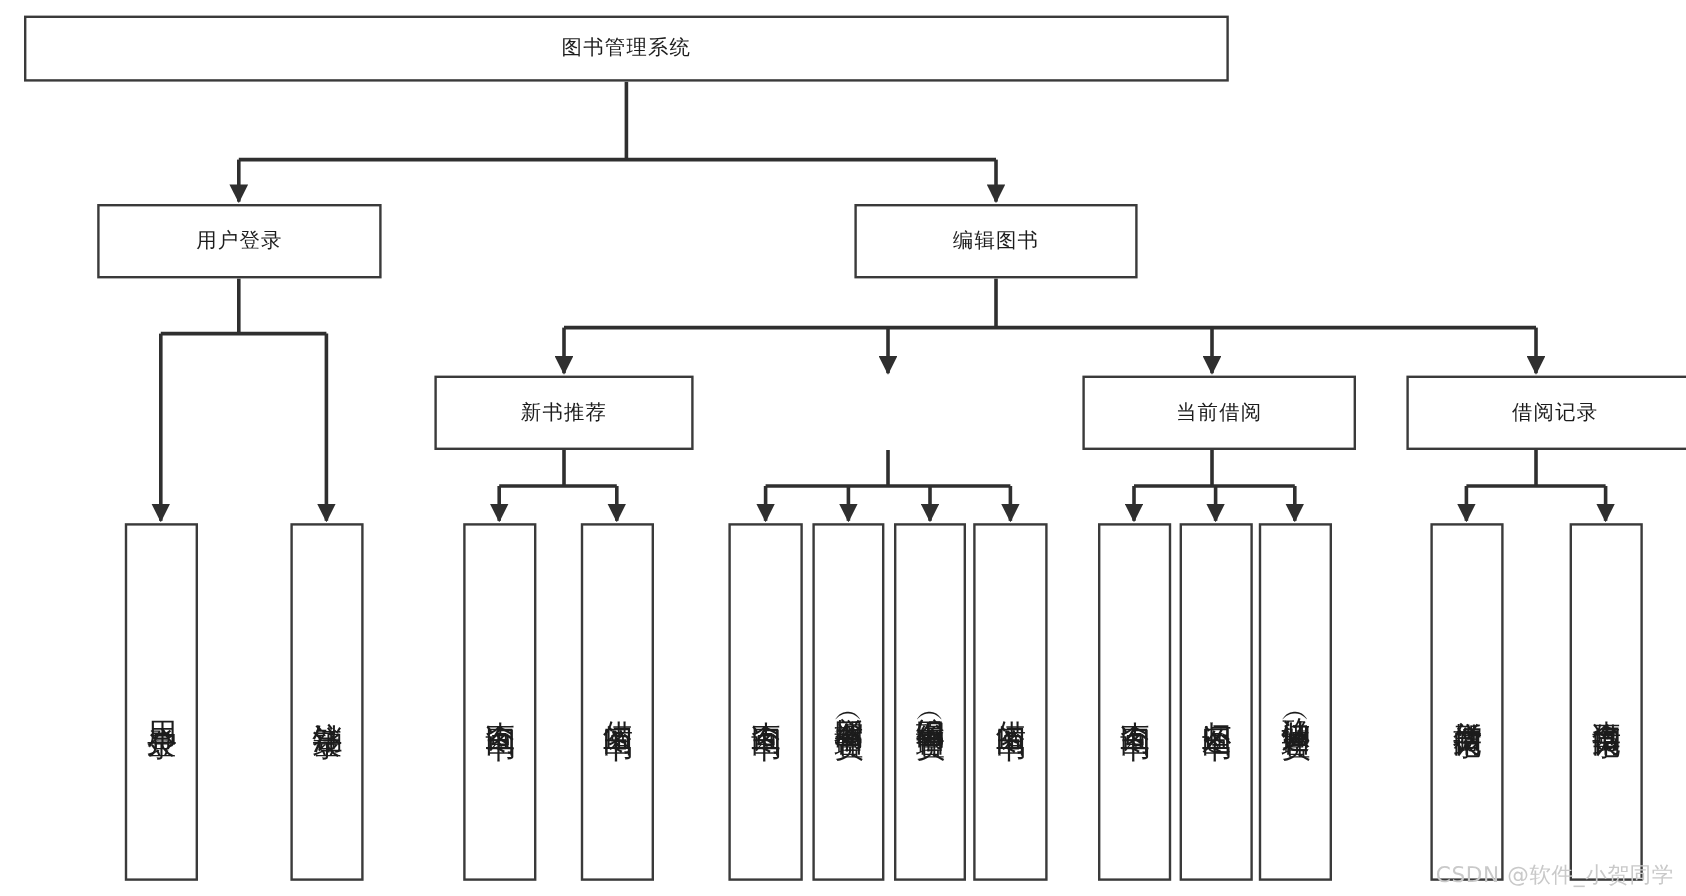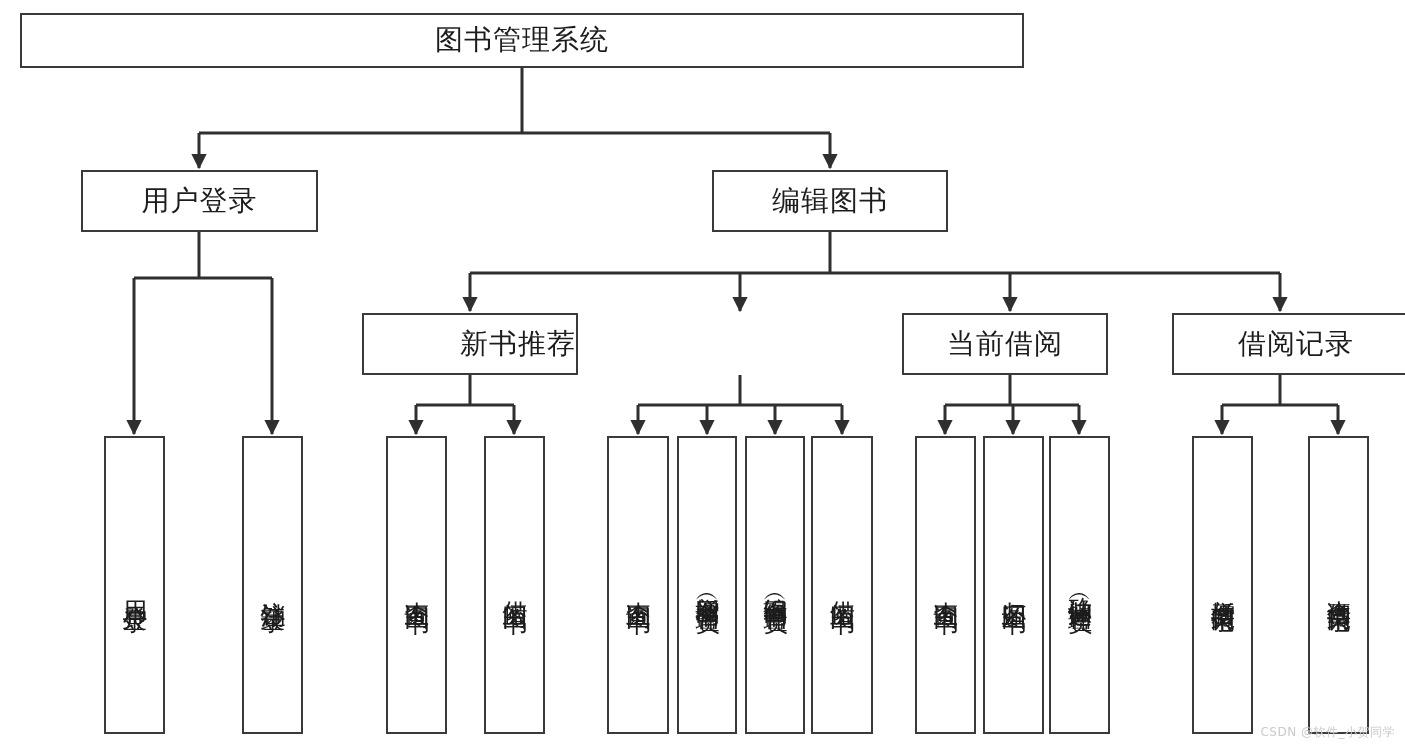--- a/index.html
+++ b/index.html
@@ -28,21 +28,21 @@
     position: absolute;
     box-sizing: border-box;
     border: 2.5px solid #3a3a3a;
     background: #ffffff;
     display: flex;
     align-items: center;
     justify-content: center;
     color: #1c1c1c;
   }
   .node-h {
-    font-size: 28px;
+    font-size: 17px;
     line-height: 1.1;
     letter-spacing: 1px;
     white-space: nowrap;
   }
   .node-v {
     writing-mode: vertical-rl;
     text-orientation: upright;
     font-size: 25px;
     line-height: 1.12;
     letter-spacing: 3px;
@@ -50,21 +50,21 @@
     padding-top: 4px;
   }
   .node-v.small {
     font-size: 24px;
     letter-spacing: 2px;
   }
   .watermark {
     position: absolute;
     right: 10px;
     bottom: 6px;
-    font-size: 12px;
+    font-size: 18px;
     color: #c9c9c9;
     letter-spacing: 0.5px;
     white-space: nowrap;
     pointer-events: none;
     font-family: "DejaVu Sans", "Liberation Sans", sans-serif;
   }
 </style>
 </head>
 <body>
 
@@ -125,24 +125,24 @@
     <span>图书管理系统</span>
   </div>
 
   <div class="node node-h" style="left:81px; top:170px; width:237px; height:62px;">
     <span>用户登录</span>
   </div>
   <div class="node node-h" style="left:712px; top:170px; width:236px; height:62px;">
     <span>编辑图书</span>
   </div>
 
-  <div class="node node-h" style="left:362px; top:313px; width:216px; height:62px;justify-content:flex-end;">
+  <div class="node node-h" style="left:362px; top:313px; width:216px; height:62px;">
     <span>新书推荐</span>
   </div>
-  <div class="node node-h" style="left:902px; top:313px; width:206px; height:62px;">
+  <div class="node node-h" style="left:902px; top:313px; width:228px; height:62px;">
     <span>当前借阅</span>
   </div>
   <div class="node node-h" style="left:1172px; top:313px; width:248px; height:62px;">
     <span>借阅记录</span>
   </div>
 
   <div class="node node-v" style="left:104px; top:436px; width:61px; height:298px;">
     <span>用户登录</span>
   </div>
   <div class="node node-v" style="left:242px; top:436px; width:61px; height:298px;">

